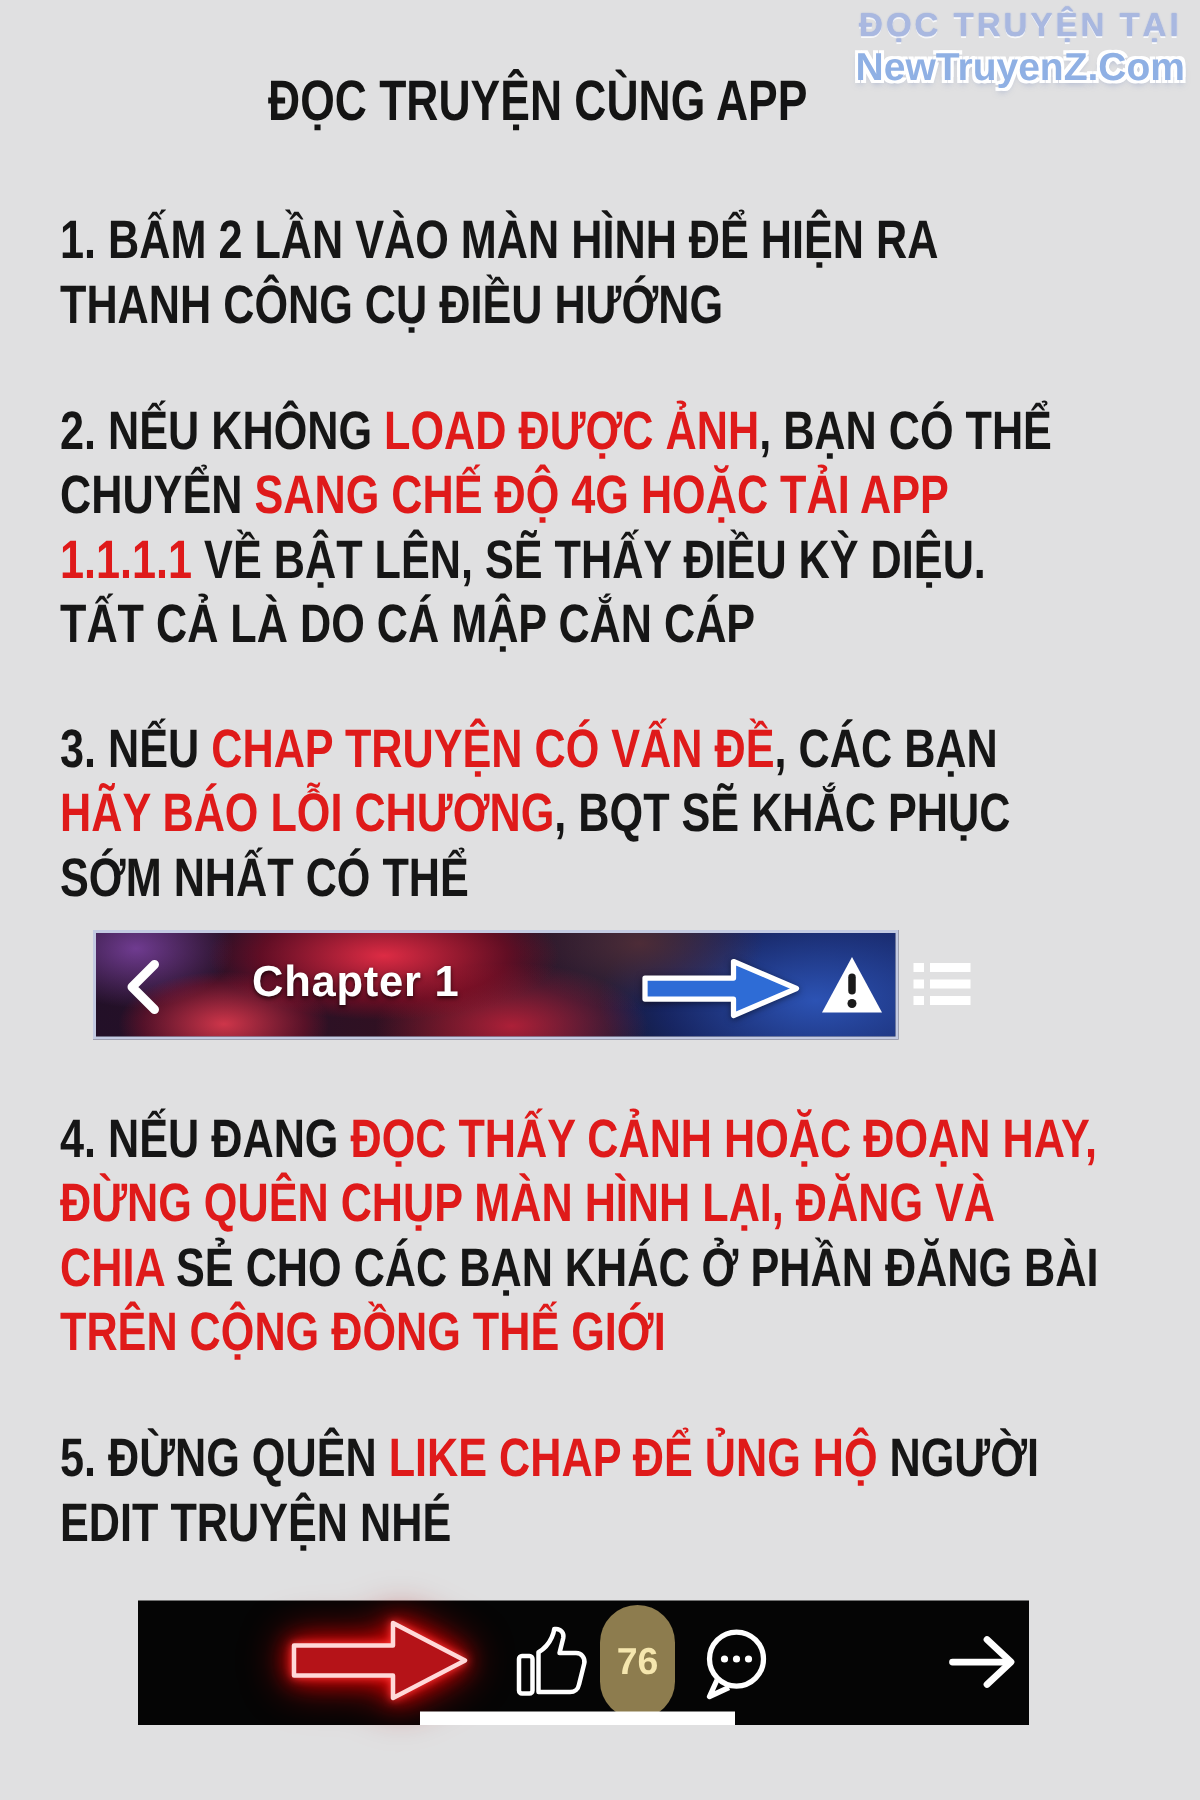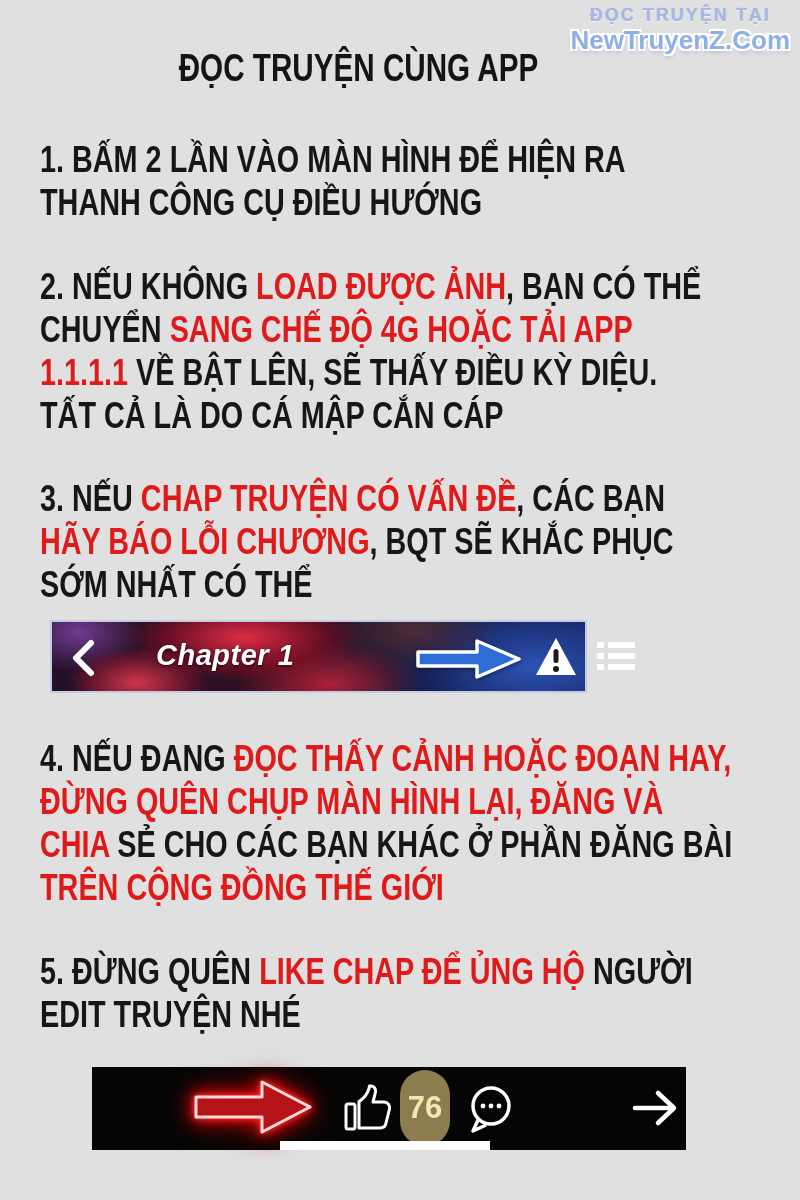--- a/index.html
+++ b/index.html
@@ -1,66 +1,66 @@
 <!DOCTYPE html>
 <html><head>
 <meta charset="utf-8">
 <style>
   html,body{margin:0;padding:0;}
   body{width:800px;height:1200px;background:#e0e0e1;font-family:"Liberation Sans",sans-serif;overflow:hidden;}
   .page{position:relative;width:800px;height:1200px;}
 
   
   .watermark{position:absolute;top:6px;right:10px;text-align:center;line-height:1;}
-  .wm1{font-size:18px;font-weight:bold;letter-spacing:2px;color:#a9b8e0;
+  .wm1{font-size:22px;font-weight:bold;letter-spacing:2px;color:#a9b8e0;
        text-shadow:0 0 1px #8fa2d6, 0 1px 0 rgba(255,255,255,.9);}
   .wm2{margin-top:3px;font-size:26px;font-weight:bold;color:#8fb0e4;
        text-shadow:-2px -2px 0 #fff,2px -2px 0 #fff,-2px 2px 0 #fff,2px 2px 0 #fff,0 3px 4px rgba(120,140,190,.55);}
 
   
   .title{position:absolute;top:48px;left:0;width:716px;margin:0;text-align:center;font-size:38px;line-height:1.1;color:#141414;}
   .title span{display:inline-block;transform:scaleX(.78);font-weight:bold;}
 
   
   .section{position:absolute;left:40px;}
   .line{white-space:nowrap;font-size:36px;font-weight:bold;line-height:43px;height:43px;
         transform:scaleX(.8);transform-origin:0 0;color:#161616;}
   .line .blk{color:#161616;}
   .line .red{color:#df1a1a;}
 
   
-  .chapter-bar{position:absolute;left:50px;top:620px;width:537px;height:73px;
+  .chapter-bar{position:absolute;left:62px;top:620px;width:537px;height:73px;
     border:2px solid #c3cae2;box-sizing:border-box;
     background:
       radial-gradient(90px 45px at 16% 88%, rgba(235,60,80,.85), rgba(170,20,45,.35) 60%, transparent 78%),
       radial-gradient(150px 55px at 36% 22%, rgba(230,45,70,.95), rgba(150,10,35,.5) 55%, transparent 78%),
       radial-gradient(130px 60px at 52% 90%, rgba(205,35,60,.8), transparent 70%),
       radial-gradient(90px 55px at 5% 15%, rgba(130,70,170,.8), transparent 72%),
       radial-gradient(110px 60px at 68% 10%, rgba(80,45,55,.95), transparent 75%),
       radial-gradient(170px 85px at 90% 65%, rgba(45,85,185,.95), rgba(25,45,130,.55) 60%, transparent 85%),
       linear-gradient(100deg,#221028,#2b1126 25%,#33101f 45%,#141a38 70%,#1c2d60 100%);
-    background-color:#120d1e;font-style:italic;}
+    background-color:#120d1e;}
   .chapter-bar .back{position:absolute;left:18px;top:17px;}
   .chapter-title{position:absolute;left:104px;top:17px;font-size:29px;font-weight:600;color:#fff;
     text-shadow:0 1px 3px rgba(0,0,0,.7);letter-spacing:.5px;}
   .blue-arrow{position:absolute;left:363px;top:15px;filter:drop-shadow(0 1px 2px rgba(0,0,0,.5));}
   .warn{position:absolute;left:482px;top:14px;}
   .list-icon{position:absolute;left:545px;top:20px;width:38px;}
   .list-icon .row{display:flex;align-items:center;height:6px;margin-bottom:5px;}
   .list-icon .sq{width:7px;height:6px;background:#fff;margin-right:4px;}
   .list-icon .bar{flex:1;height:6px;background:#fff;}
 
   
   .like-bar{position:absolute;left:92px;top:1067px;width:594px;height:83px;background:#050505;}
   .red-arrow{position:absolute;left:100px;top:9px;
     filter:drop-shadow(0 0 3px #ff4040) drop-shadow(0 0 7px #e00000) drop-shadow(0 0 13px #b00000);}
   .thumb{position:absolute;left:250px;top:16px;}
   .badge{position:absolute;left:308px;top:3px;width:50px;height:76px;border-radius:25px;
     background:#8d7c4e;display:flex;align-items:center;justify-content:center;
-    color:#f5e6ae;font-size:31px;font-weight:bold;}
+    color:#f5e6ae;font-size:25px;font-weight:bold;}
   .bubble{position:absolute;left:372px;top:15px;}
   .next{position:absolute;left:538px;top:19px;}
   .strip{position:absolute;left:188px;bottom:0;width:210px;height:9px;background:#fff;}
 </style>
 </head>
 <body>
 
 <div class="page">
 
   <div class="watermark">

